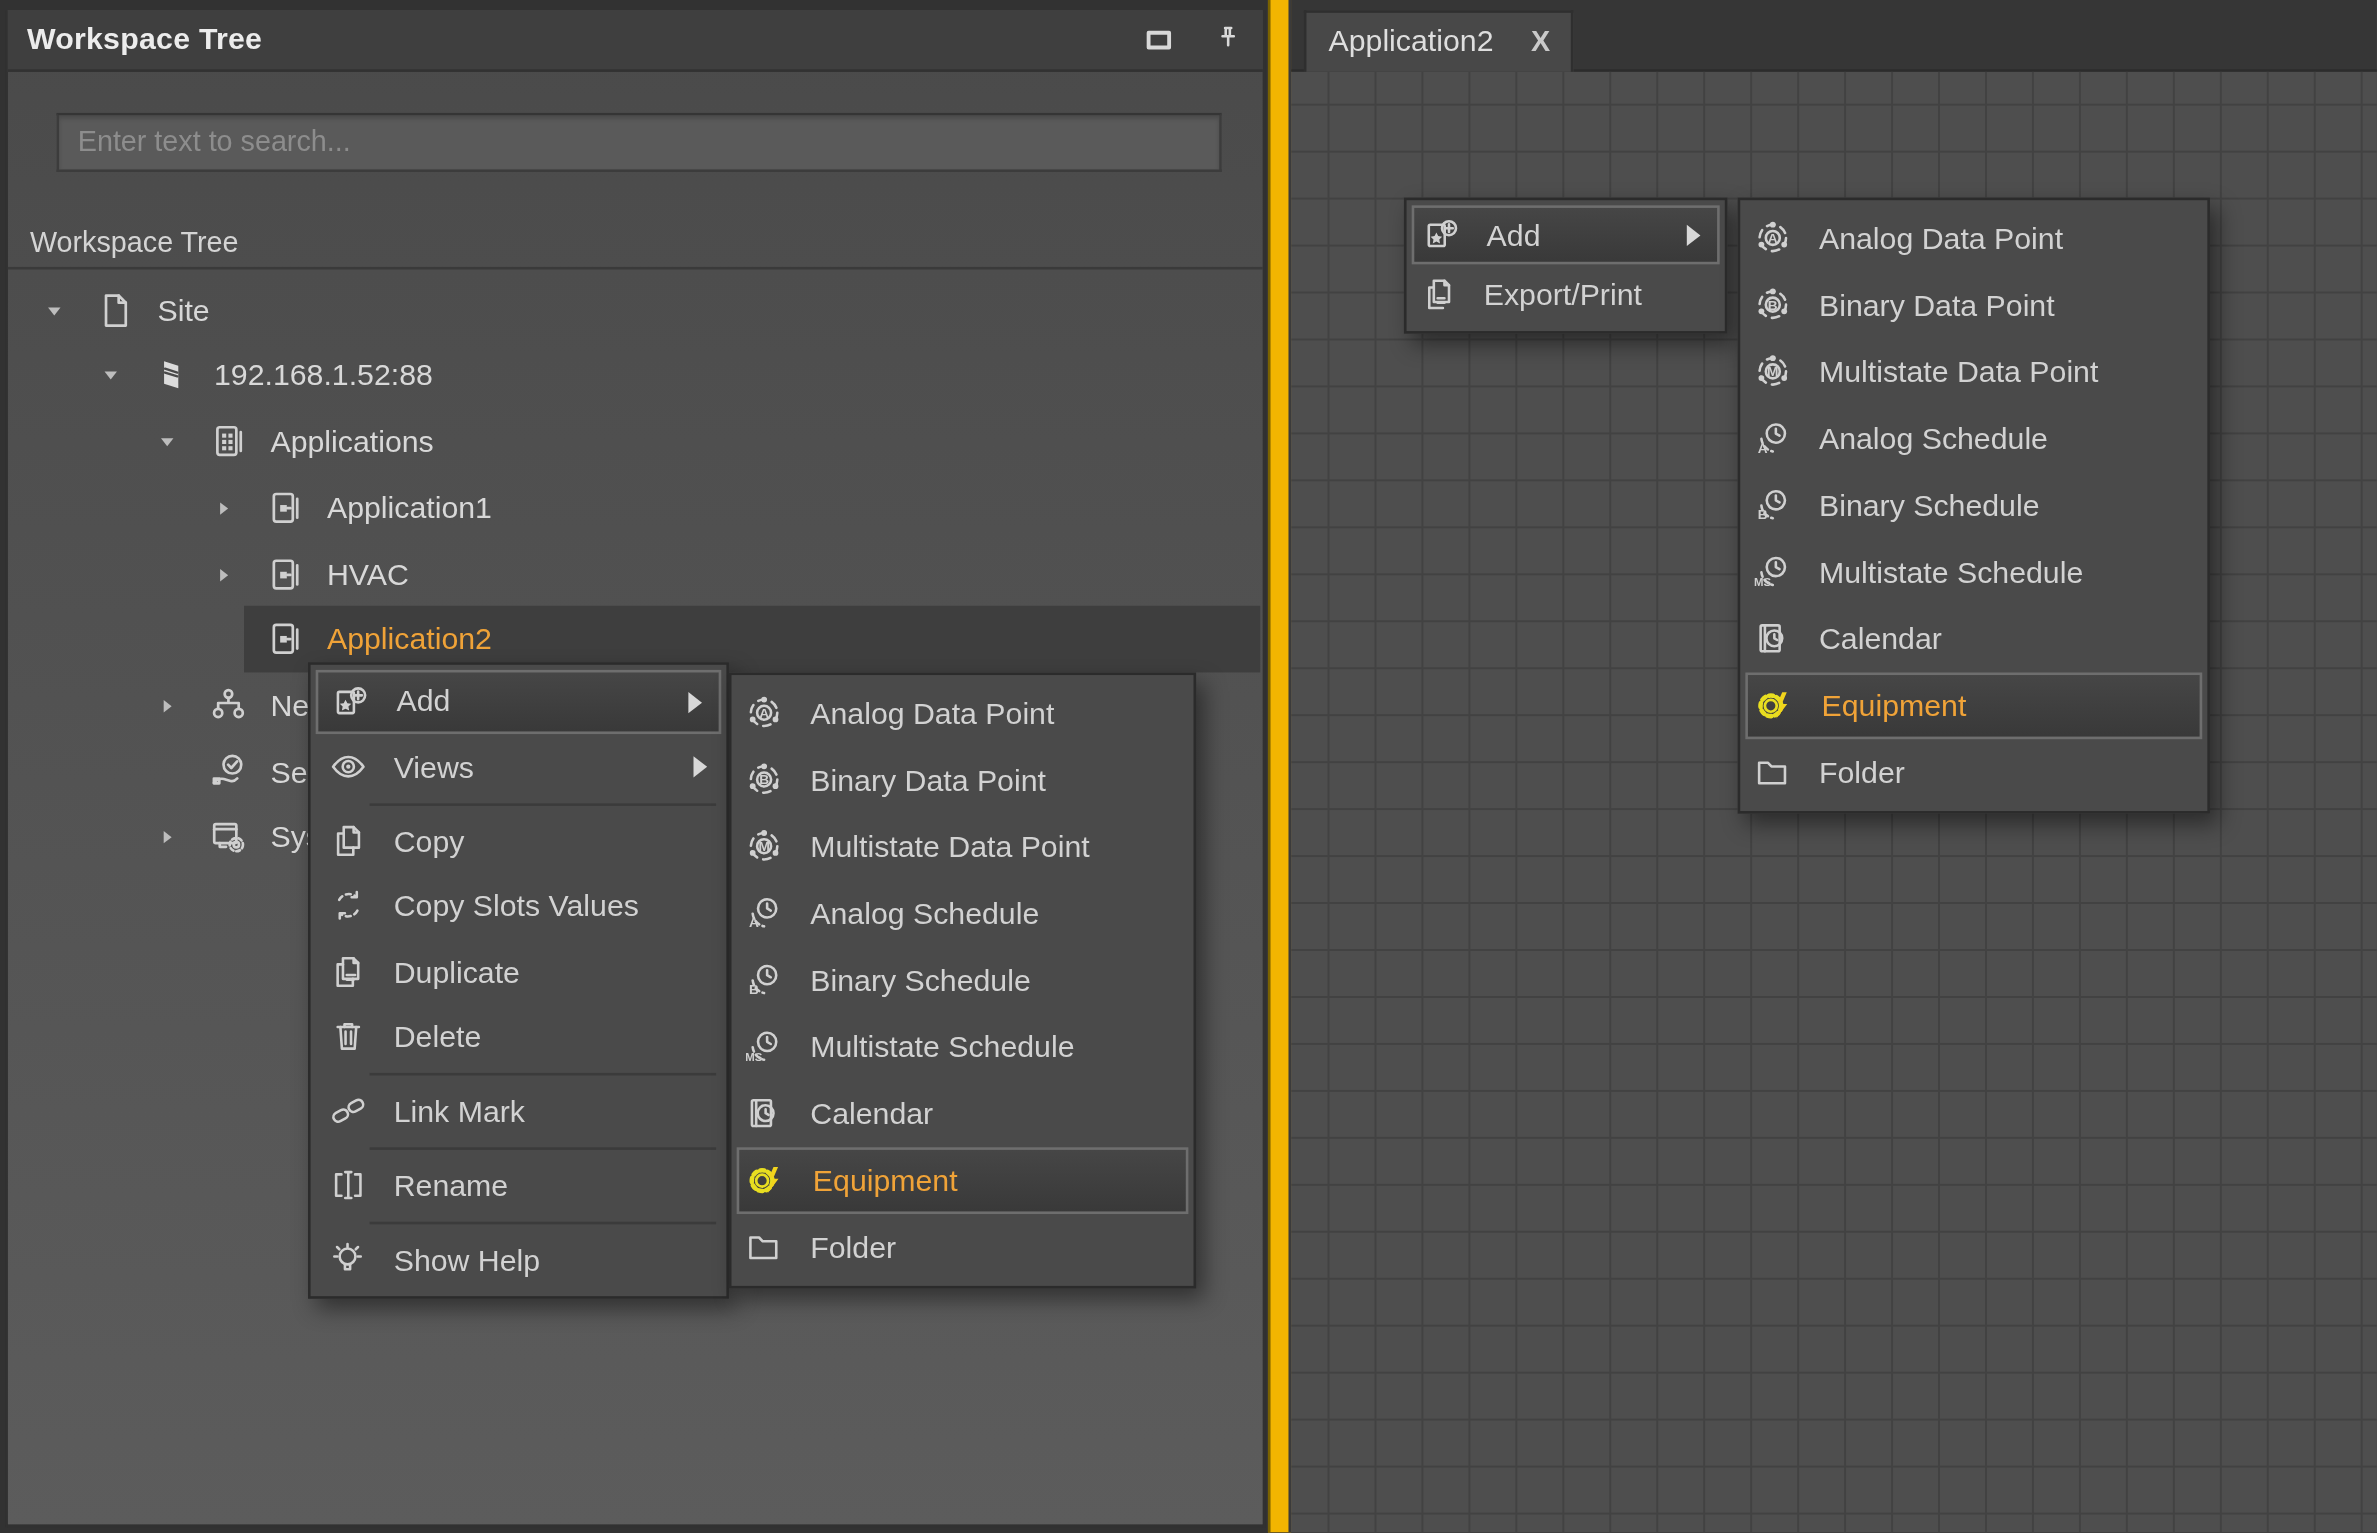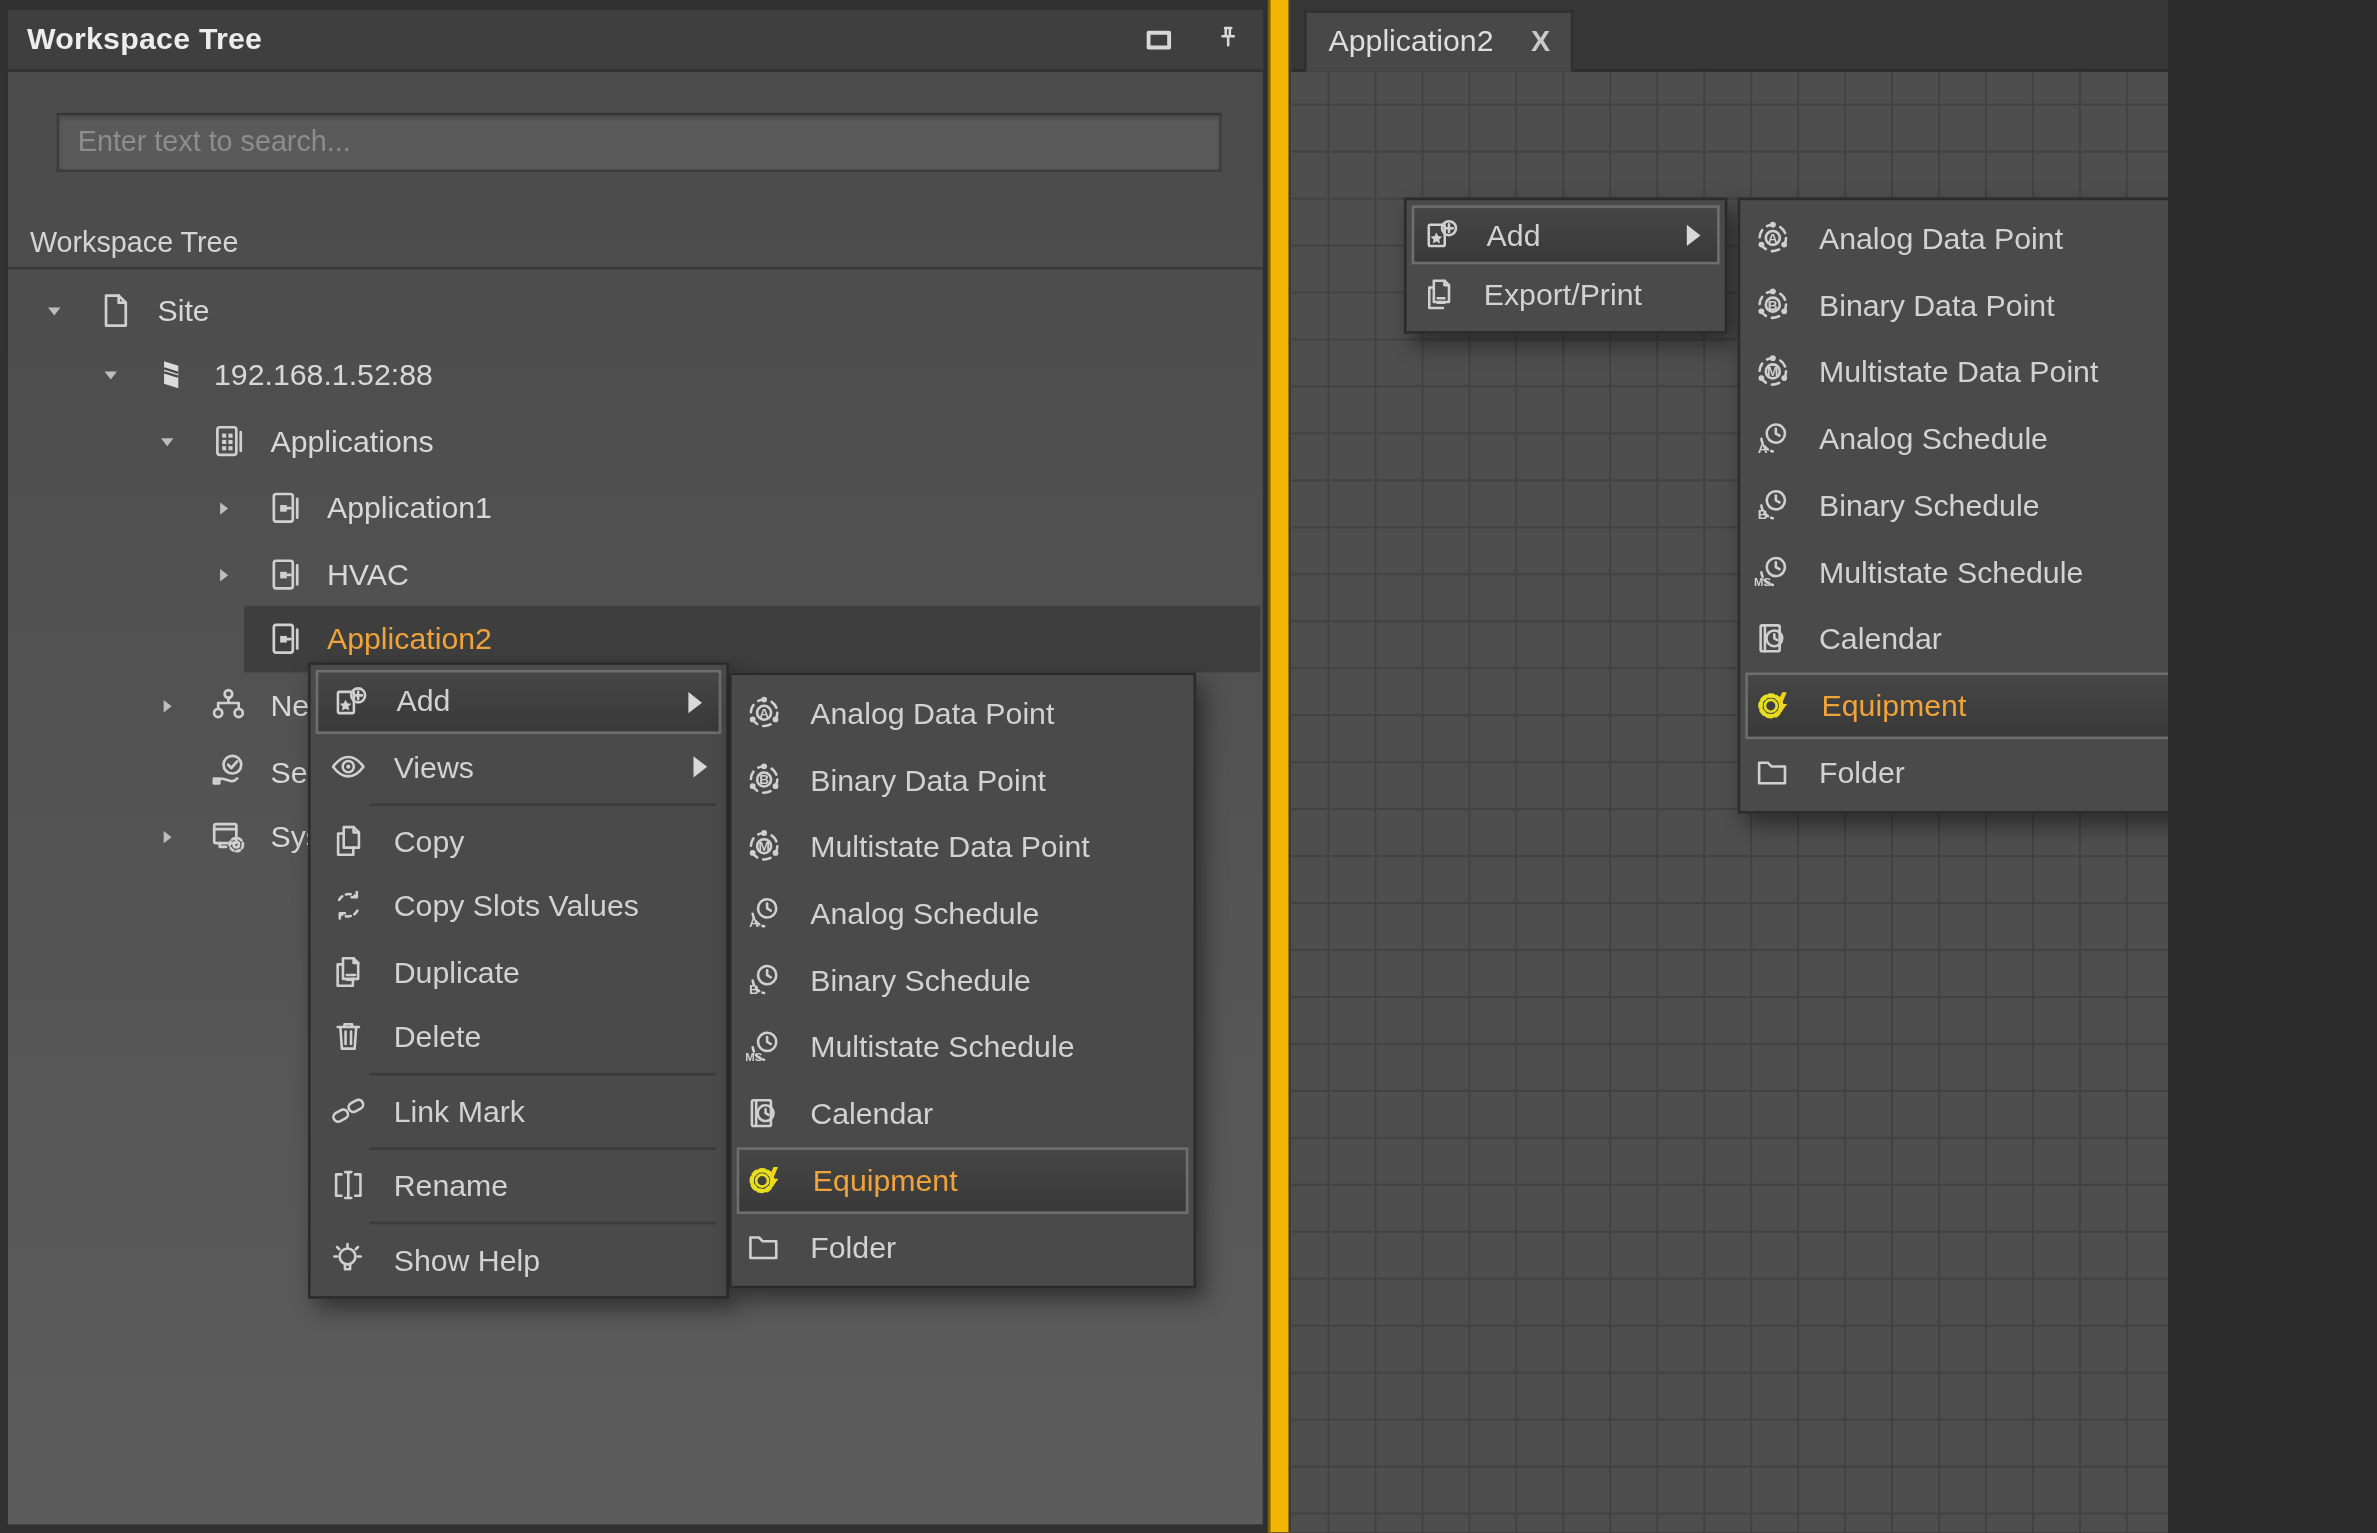--- a/index.html
+++ b/index.html
@@ -1,16 +1,16 @@
 <!DOCTYPE html>
 <html style="font-size:9.5px"><head>
 <meta charset="utf-8">
 <style>
   html,body{margin:0;padding:0;background:#2c2c2c;}
-  #viewport{width:2168px;height:1534px;overflow:hidden;position:relative;background:#323232;}
+  #viewport{width:2377px;height:1534px;overflow:hidden;position:relative;background:#323232;}
   #stage{width:926px;height:597px;transform:scale(2.5667);transform-origin:0 0;position:relative;
          font-family:"Liberation Sans",sans-serif;color:#d8d8d8;-webkit-font-smoothing:antialiased;}
 
   
   #left-panel{position:absolute;left:1.8px;top:4.1px;width:491px;height:591px;
     background:linear-gradient(180deg,#4a4a4a 0%,#515151 40%,#5c5c5c 100%);
     border:0.6px solid #313131;border-top:none;box-sizing:border-box;}
   #left-header{position:absolute;left:0;top:0;right:0;height:23.6px;background:#3f3f3f;
     border-bottom:1.2px solid #323232;display:flex;align-items:center;padding:0 5.9px 0 7.7px;box-sizing:border-box;}
   #left-title{font-size:11.8px;font-weight:bold;color:#ececec;letter-spacing:0.1px;}

